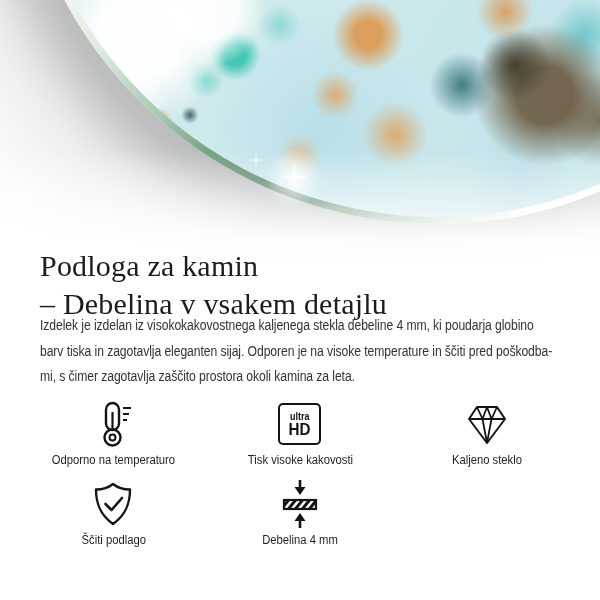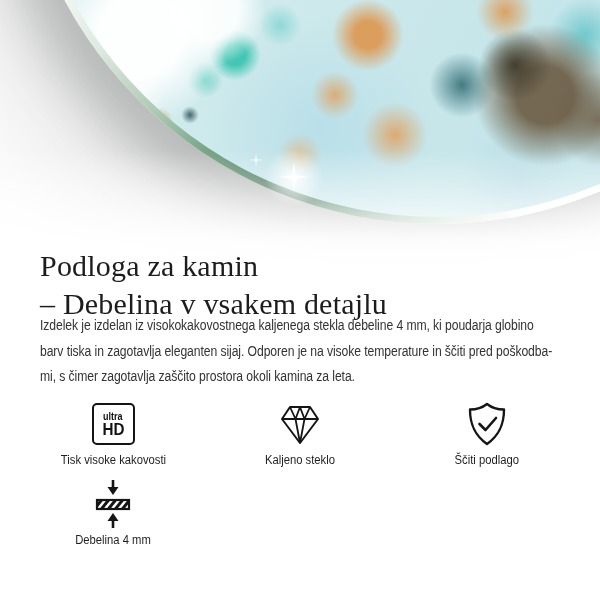--- a/index.html
+++ b/index.html
@@ -101,20 +101,34 @@
   </h1>
 
   <div class="desc">
     <div>Izdelek je izdelan iz visokokakovostnega kaljenega stekla debeline 4 mm, ki poudarja globino</div>
     <div>barv tiska in zagotavlja eleganten sijaj. Odporen je na visoke temperature in ščiti pred poškodba-</div>
     <div>mi, s čimer zagotavlja zaščito prostora okoli kamina za leta.</div>
   </div>
 
   <div class="features">
 
+    <div class="feature">
+      <div class="icon-box">
+        <svg width="46" height="48" viewBox="0 0 46 48" fill="none">
+          <rect x="16" y="3" width="13" height="27" rx="6.5" stroke="#151515" stroke-width="2.4"></rect>
+          <line x1="22.5" y1="12" x2="22.5" y2="31" stroke="#151515" stroke-width="2.2"></line>
+          <circle cx="22.5" cy="37.5" r="8" stroke="#151515" stroke-width="2.4"></circle>
+          <circle cx="22.5" cy="37.5" r="3" stroke="#151515" stroke-width="2"></circle>
+          <line x1="33" y1="8" x2="41" y2="8" stroke="#151515" stroke-width="2"></line>
+          <line x1="33" y1="14" x2="39" y2="14" stroke="#151515" stroke-width="2"></line>
+          <line x1="33" y1="20" x2="37" y2="20" stroke="#151515" stroke-width="2"></line>
+        </svg>
+      </div>
+      <span class="feature-label">Odporno na temperaturo</span>
+    </div>
 
     <div class="feature">
       <div class="icon-box">
         <div class="hd-badge">
           <span class="hd-top">ultra</span>
           <span class="hd-bottom">HD</span>
         </div>
       </div>
       <span class="feature-label">Tisk visoke kakovosti</span>
     </div>

